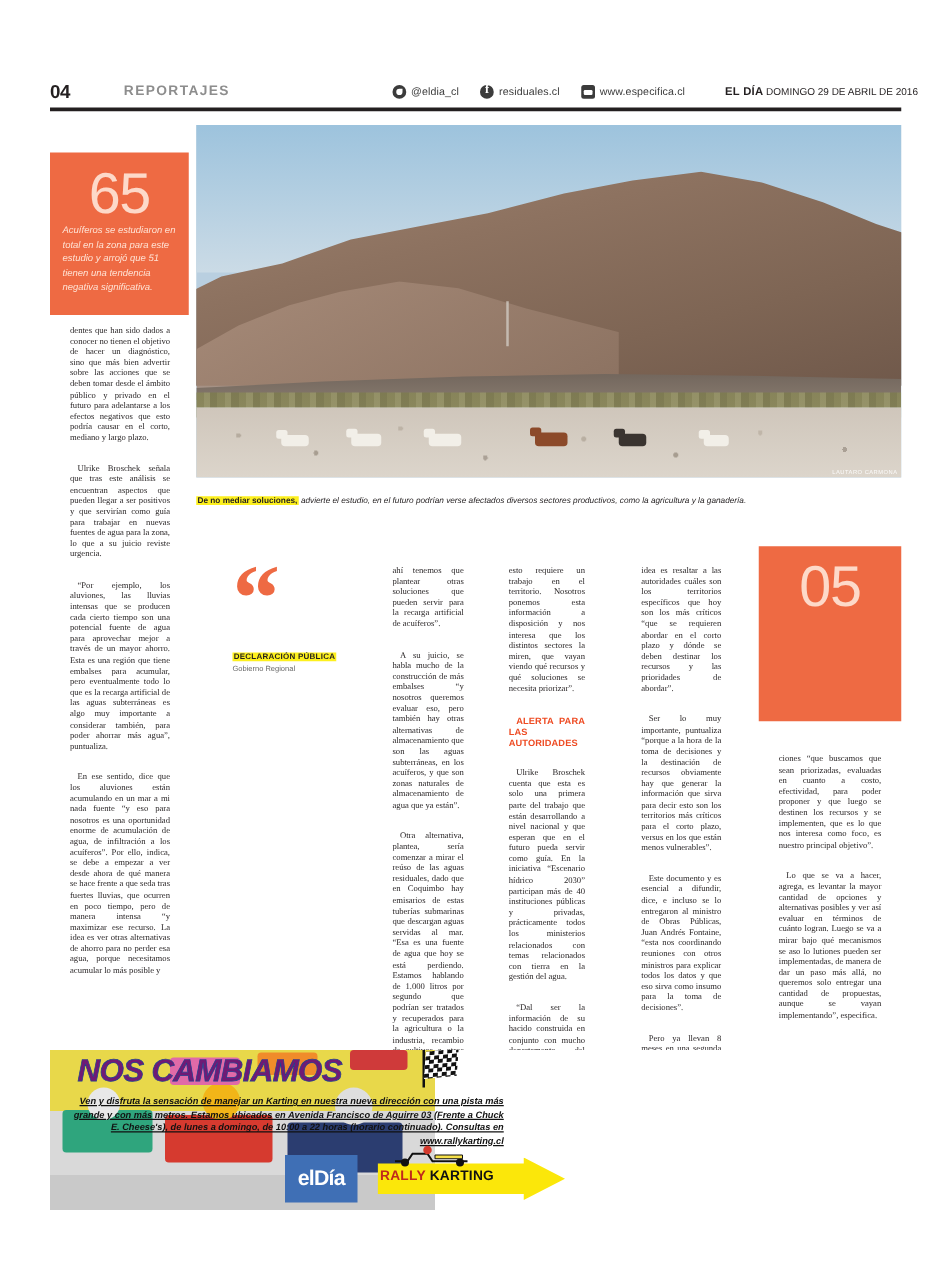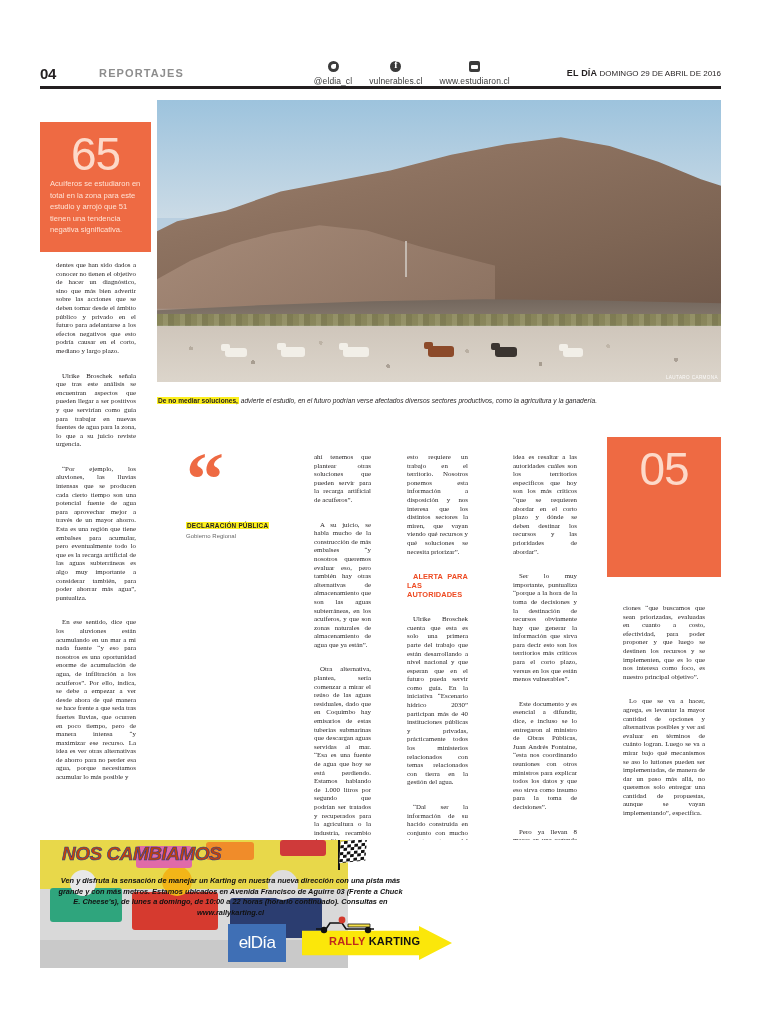--- a/index.html
+++ b/index.html
@@ -17,21 +17,21 @@
     font-family:"Liberation Sans",sans-serif;font-weight:bold;font-size:15px;
     color:#231f20;letter-spacing:-0.3px;
   }
   .section-name{
     font-family:"Liberation Sans",sans-serif;font-weight:bold;font-size:11px;
     color:#8d8d8d;letter-spacing:1.1px;margin-left:8px;padding-left:35px;
   }
   .social{
     display:flex;align-items:center;gap:5px;margin-left:130px;
   }
-  .social .grp{display:flex;align-items:center;gap:4px;margin-right:12px;flex-direction:column;}
+  .social .grp{display:flex;align-items:center;gap:4px;margin-right:12px;}
   .sicon{
     width:11px;height:11px;border-radius:50%;background:#3b3b3b;
     display:inline-block;position:relative;flex:none;
   }
   .sicon.bird::after{
     content:"";position:absolute;left:3px;top:3px;width:5px;height:5px;
     background:#fff;border-radius:50% 0 50% 50%;
   }
   .sicon.fb::after{
     content:"f";position:absolute;left:0;top:-2px;width:11px;
@@ -60,21 +60,21 @@
   .stat{
     position:absolute;background:#ee6a43;color:#ffffff;box-sizing:border-box;
   }
   .stat .num{
     font-family:"Liberation Sans",sans-serif;font-weight:normal;
     font-size:46px;line-height:48px;text-align:center;color:#fdd9c9;
     letter-spacing:-1px;
   }
   .stat .txt{
     font-family:"Liberation Sans",sans-serif;font-size:7.6px;line-height:11.5px;
-    text-align:left;color:#ffe2d4;
+    text-align:left;color:#ffe2d4;font-style:italic;
   }
   #stat65{left:40px;top:100px;width:111px;height:130px;padding:8px 10px 10px 10px;margin-top:22px;}
   #stat05{left:607px;top:437px;width:114px;height:140px;padding:8px 10px 10px 10px;}
   
   .photo{
     position:absolute;left:157px;top:100px;width:564px;height:282px;
     overflow:hidden;background:#b9cfe0;
   }
   .photo .sky{
     position:absolute;left:0;top:0;width:100%;height:42%;
@@ -192,53 +192,53 @@
     background:linear-gradient(#e8d84a 0 38%,#d9d9d9 38% 100%);
     overflow:hidden;
   }
   .kart{position:absolute;border-radius:3px;}
   .ad .rightpane{
     position:absolute;left:308px;top:0;width:373px;height:128px;background:#fff;
   }
   .ad .headline{
     position:absolute;left:22px;top:3px;width:290px;height:30px;
     font-family:"Liberation Sans",sans-serif;font-weight:bold;font-style:italic;
-    font-size:19px;letter-spacing:-0.5px;color:#c2410c;
+    font-size:25px;letter-spacing:-0.5px;color:#701a75;
     -webkit-text-stroke:0.6px #1f3f8f;white-space:nowrap;
   }
   .ad .flag{
     position:absolute;left:300px;top:0px;width:26px;height:22px;
     background:
       repeating-conic-gradient(#111 0 25%,#fff 0 50%) 0 0/7px 7px;
     transform:skewX(-10deg) rotate(-6deg);
   }
   .ad .flagpole{
     position:absolute;left:298px;top:0;width:2px;height:30px;background:#111;
   }
   .ad .adbody{
     position:absolute;left:18px;top:36px;width:345px;
     font-family:"Liberation Sans",sans-serif;font-weight:bold;font-style:italic;
-    font-size:7.4px;line-height:10.6px;color:#111;text-align:center;
+    font-size:7.4px;line-height:10.6px;color:#111;text-align:right;text-decoration:underline;
   }
   .ad .eldia-logo{
     position:absolute;left:188px;top:84px;width:58px;height:38px;
     background:#3f6fb5;display:flex;align-items:center;justify-content:center;
   }
   .ad .eldia-logo span{
-    font-family:"Liberation Sans",sans-serif;font-weight:normal;font-size:17px;
+    font-family:"Liberation Sans",sans-serif;font-weight:bold;font-size:17px;
     color:#ffffff;letter-spacing:-0.6px;
   }
   .ad .arrow{
     position:absolute;left:262px;top:86px;width:150px;height:34px;
     background:#fbe70a;
     clip-path:polygon(0 14%,78% 14%,78% 0,100% 50%,78% 100%,78% 86%,0 86%);
     border:0;
   }
   .ad .arrow-txt{
-    position:absolute;left:289px;top:95px;width:120px;
+    position:absolute;left:264px;top:95px;width:120px;
     font-family:"Liberation Sans",sans-serif;font-weight:bold;font-size:11px;
     color:#111;letter-spacing:0.2px;
   }
   .ad .arrow-txt em{color:#c02a1c;font-style:normal;}
   .ad .minikart{
     position:absolute;left:272px;top:74px;width:70px;height:20px;
   }
 </style>
 </head>
 <body>
@@ -249,25 +249,25 @@
     <span class="folio">04</span>
     <span class="section-name">REPORTAJES</span>
 
     <div class="social">
       <span class="grp">
         <span class="sicon bird"></span>
         <span class="shandle">@eldia_cl</span>
       </span>
       <span class="grp">
         <span class="sicon fb"></span>
-        <span class="shandle">vulnerables.cl</span>
+        <span class="shandle">residuales.cl</span>
       </span>
       <span class="grp">
         <span class="sicon web"></span>
-        <span class="shandle">www.estudiaron.cl</span>
+        <span class="shandle">www.especifica.cl</span>
       </span>
     </div>
 
     <span class="dateline">
       <b>EL DÍA</b>
       <span>DOMINGO 29 DE ABRIL DE 2016</span>
     </span>
   </div>
   <div class="rule"></div>
 

